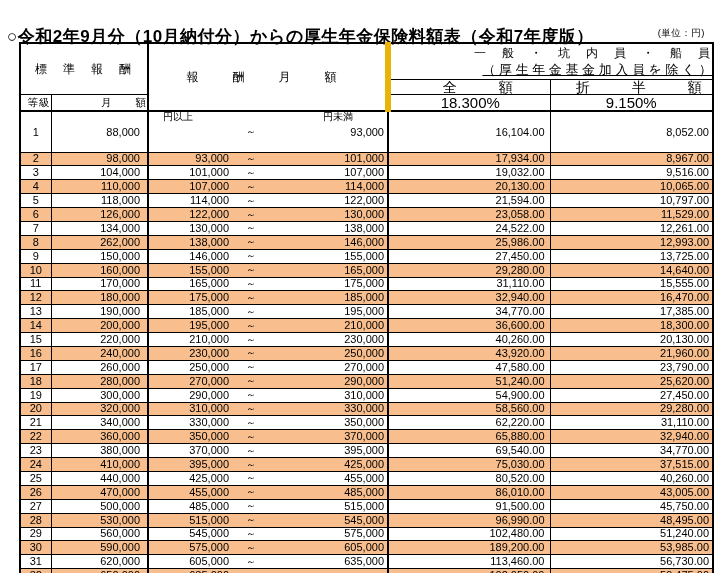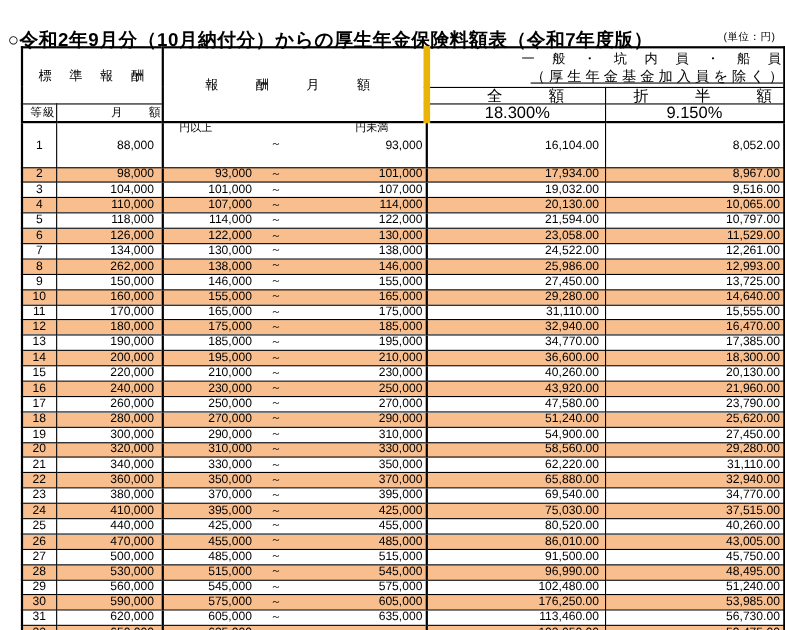--- a/index.html
+++ b/index.html
@@ -476,21 +476,21 @@
       <tr class="dr alt">
     <td class="grade">30</td>
     <td class="monthly">590,000</td>
     <td class="range">
       <div class="range-line">
         <span class="from">575,000</span>
         <span class="tilde">～</span>
         <span class="to">605,000</span>
       </div>
     </td>
-    <td class="full">176,250.00</td>
+    <td class="full">189,200.00</td>
     <td class="half">53,985.00</td>
   </tr>
       <tr class="dr">
     <td class="grade">31</td>
     <td class="monthly">620,000</td>
     <td class="range">
       <div class="range-line">
         <span class="from">605,000</span>
         <span class="tilde">～</span>
         <span class="to">635,000</span>

